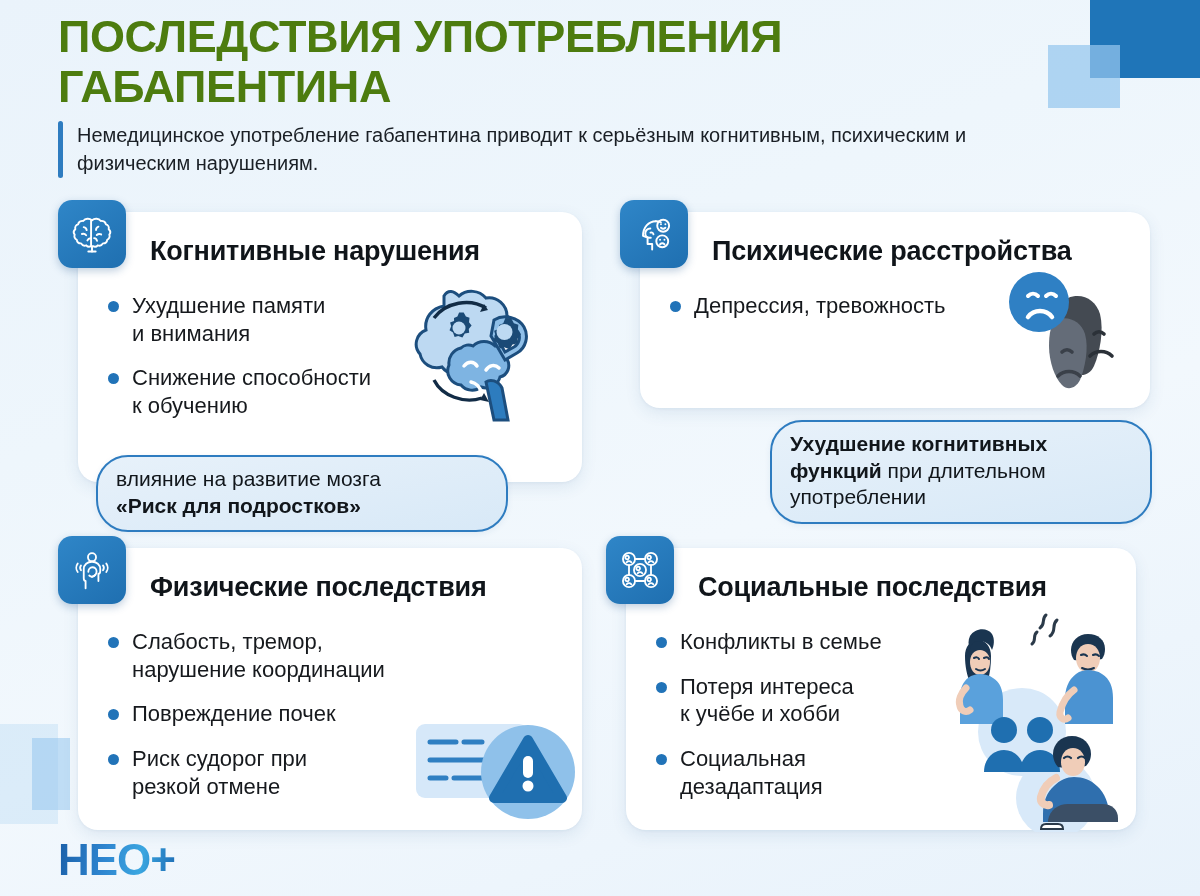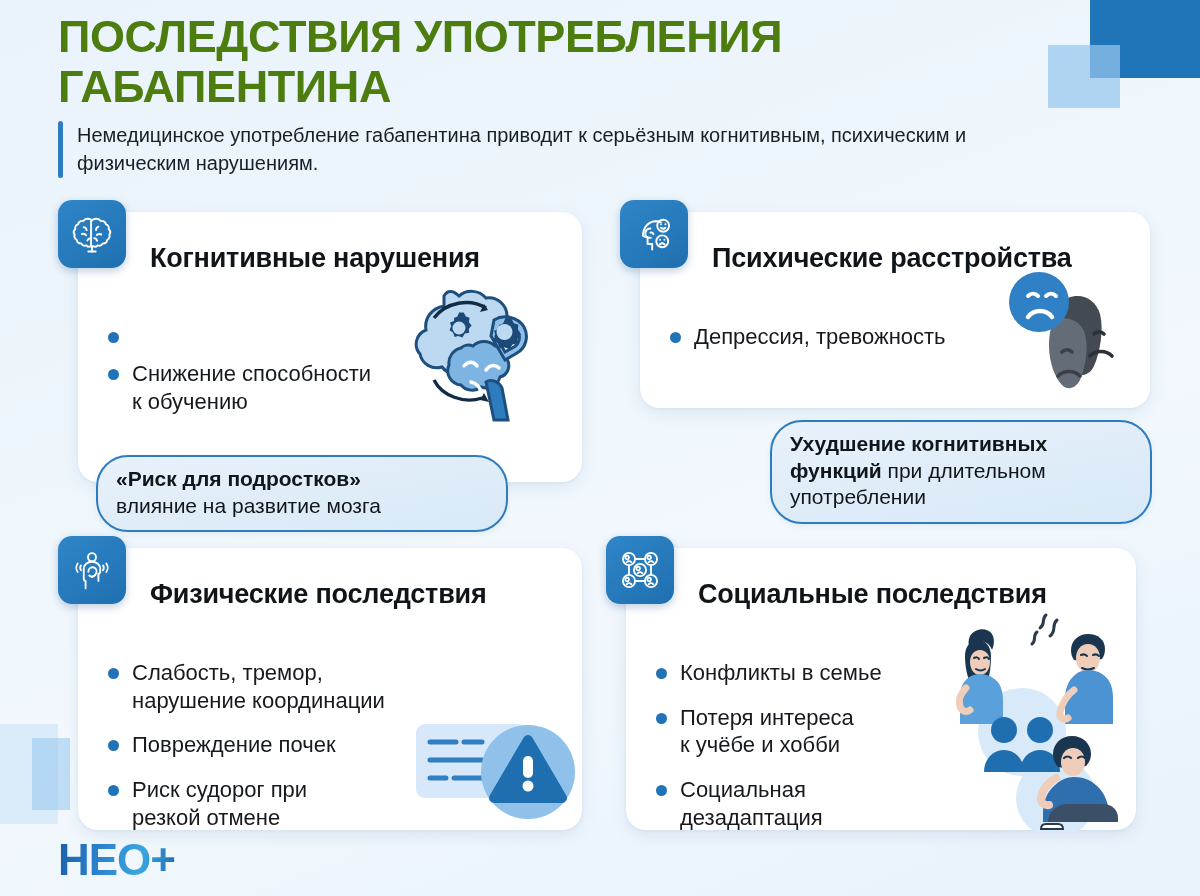--- a/index.html
+++ b/index.html
@@ -80,24 +80,23 @@
     box-shadow: 0 5px 16px rgba(35, 88, 140, 0.10), 0 1px 3px rgba(35,88,140,0.06);
     overflow: visible;
   }
   .card-1 { left: 78px;  top: 212px; width: 504px; height: 270px; }
   .card-2 { left: 640px; top: 212px; width: 510px; height: 196px; }
   .card-3 { left: 78px;  top: 548px; width: 504px; height: 282px; }
   .card-4 { left: 626px; top: 548px; width: 510px; height: 282px; }
 
   .card-head {
     display: flex;
-    align-items: flex-start;
+    align-items: center;
     height: 78px;
     padding-left: 72px;
-    margin-top: 31px;
   }
   .card-title {
     font-size: 27px;
     font-weight: 700;
     color: #10151a;
     letter-spacing: -0.2px;
   }
 
   
   .icon-tile {
@@ -227,20 +226,22 @@
     <circle cx="106.5" cy="62" r="8" fill="#bdd9f2"></circle>
     <path d="M36 48c12-16 36-20 52-10" stroke="#122c46" stroke-width="3.4" fill="none"></path>
     <path d="M86 34l4 6-8 2Z" fill="#122c46"></path>
     <path d="M36 110c8 16 30 24 48 18" stroke="#122c46" stroke-width="3.4" fill="none"></path>
     <path d="M86 123l-4 7 9 2Z" fill="#122c46"></path>
   </svg>
 
   <ul class="bullets">
     <li>
       <span class="dot"></span>
+      <span class="txt">Ухудшение памяти
+и внимания</span>
     </li>
     <li>
       <span class="dot"></span>
       <span class="txt">Снижение способности
 к обучению</span>
     </li>
   </ul>
 </div>
 
 <div class="card card-2">
@@ -396,23 +397,23 @@
     </li>
     <li>
       <span class="dot"></span>
       <span class="txt">Социальная
 дезадаптация</span>
     </li>
   </ul>
 </div>
 
 <div class="callout callout-teens">
+  <div class="line">влияние на развитие мозга</div>
   <div class="line">
     <span class="strong">«Риск для подростков»</span>
   </div>
-  <div class="line">влияние на развитие мозга</div>
 </div>
 
 <div class="callout callout-long">
   <div class="line"><span class="strong">Ухудшение когнитивных функций</span> <span>при длительном употреблении</span></div>
 </div>
 
 <div class="logo">НЕО+</div>
 
 </body></html>

